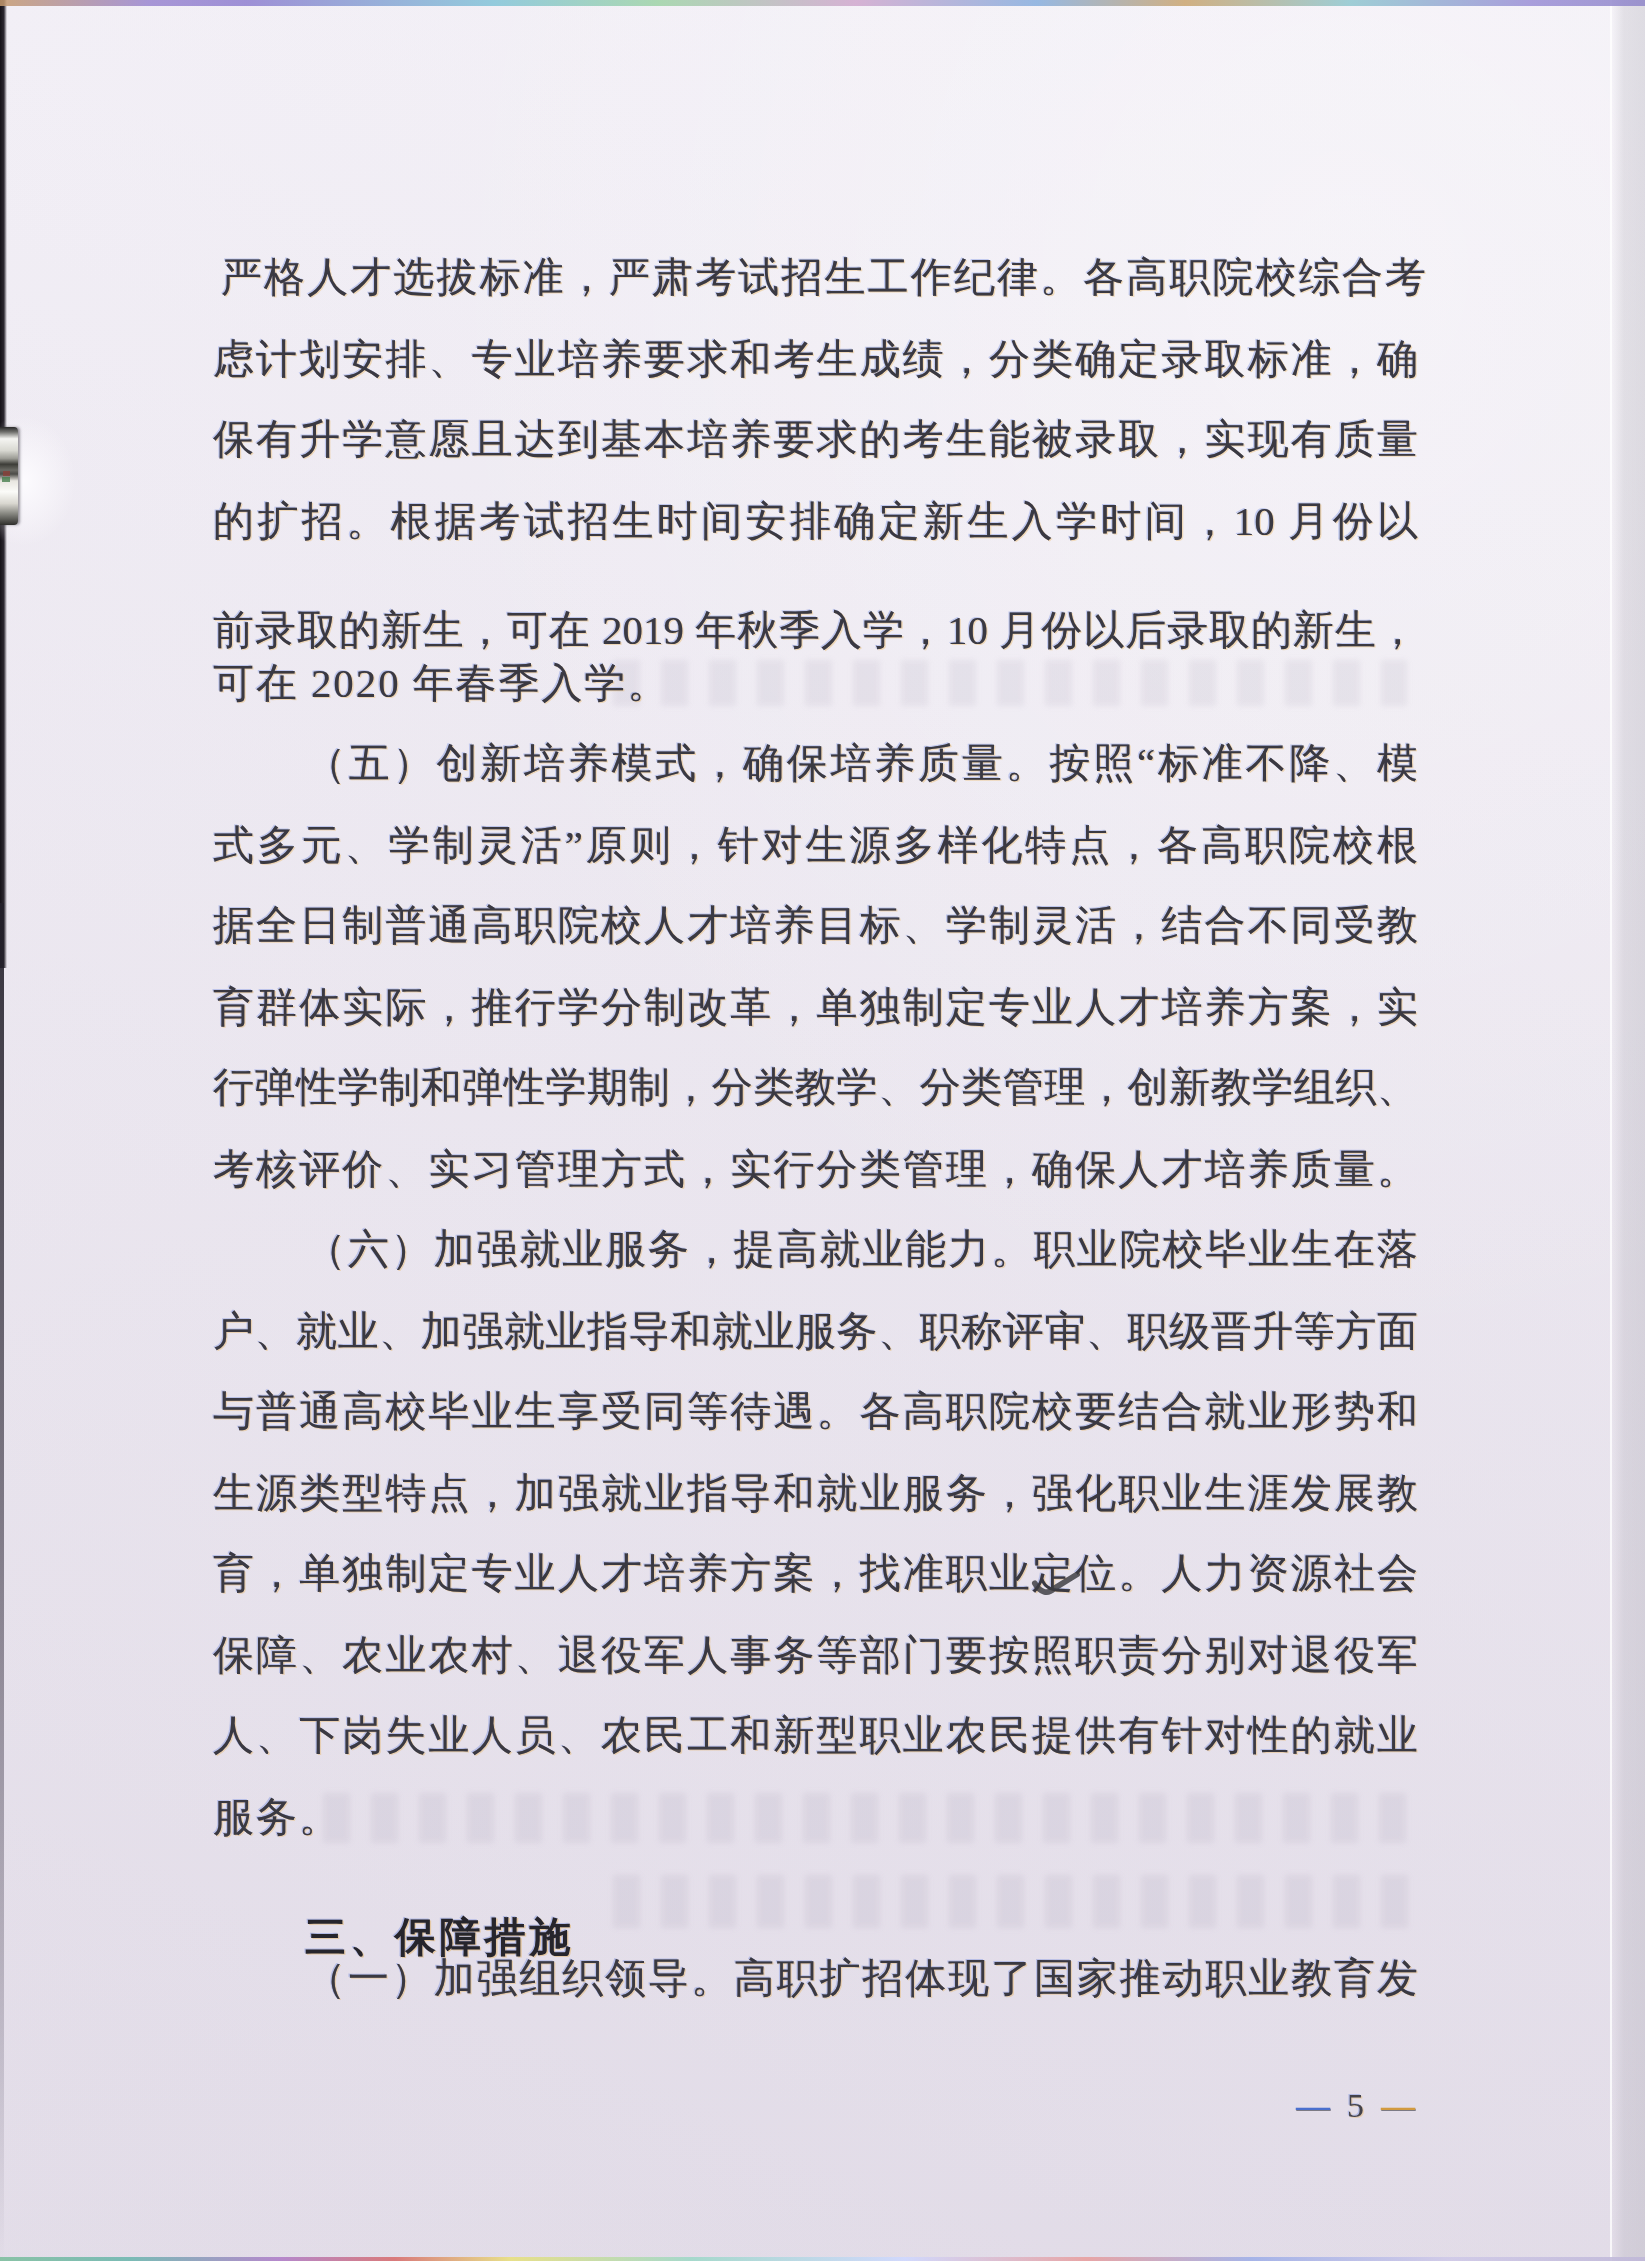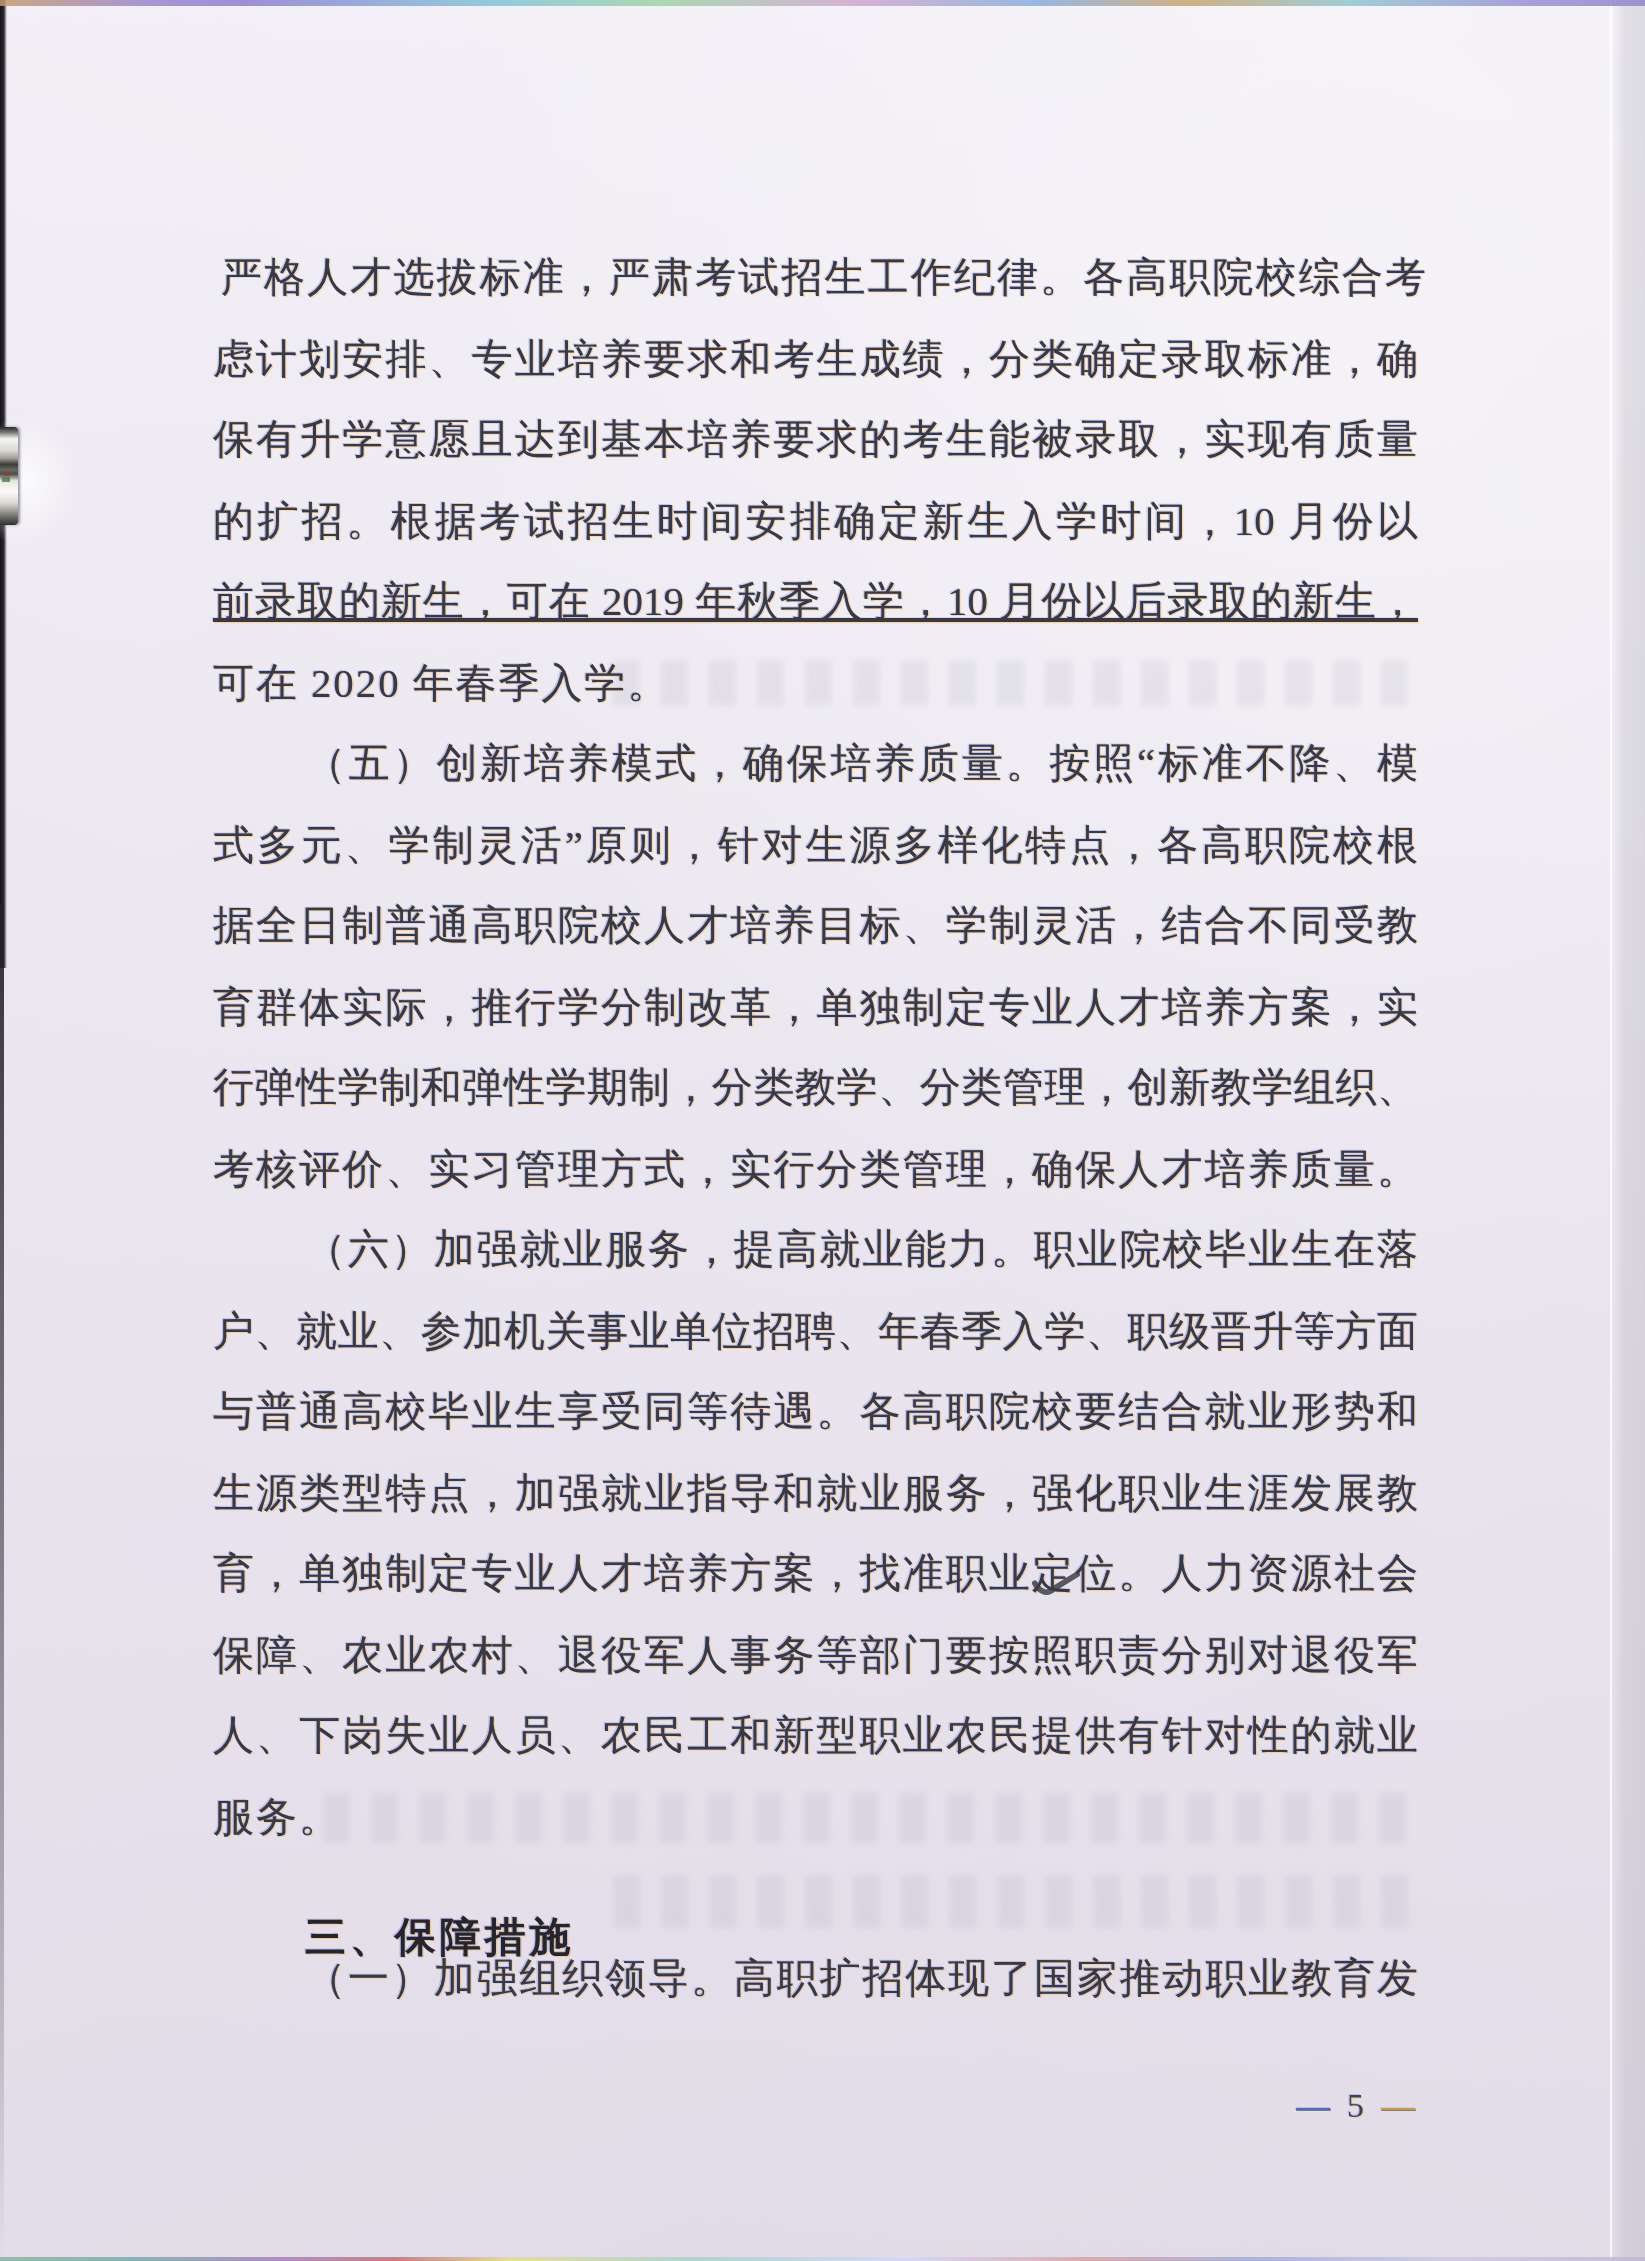--- a/index.html
+++ b/index.html
@@ -118,30 +118,30 @@
 
   <div class="ghost ghost1"></div>
   <div class="ghost ghost2"></div>
   <div class="ghost ghost3"></div>
 
   <div id="document-lines">
       <div class="line justify" style="top: 250px; margin-left: 8px;">严格人才选拔标准，严肃考试招生工作纪律。各高职院校综合考</div>
       <div class="line justify" style="top: 332px;">虑计划安排、专业培养要求和考生成绩，分类确定录取标准，确</div>
       <div class="line justify" style="top: 412px;">保有升学意愿且达到基本培养要求的考生能被录取，实现有质量</div>
       <div class="line justify" style="top: 494px;">的扩招。根据考试招生时间安排确定新生入学时间，10 月份以</div>
-      <div class="line justify" style="top: 574px; text-decoration: underline;">前录取的新生，可在 2019 年秋季入学，10 月份以后录取的新生，</div>
+      <div class="line justify" style="top: 603px;">前录取的新生，可在 2019 年秋季入学，10 月份以后录取的新生，</div>
       <div class="line" style="top: 656px;">可在 2020 年春季入学。</div>
       <div class="line justify indent" style="top: 736px;">（五）创新培养模式，确保培养质量。按照“标准不降、模</div>
       <div class="line justify" style="top: 818px;">式多元、学制灵活”原则，针对生源多样化特点，各高职院校根</div>
       <div class="line justify" style="top: 898px;">据全日制普通高职院校人才培养目标、学制灵活，结合不同受教</div>
       <div class="line justify" style="top: 980px;">育群体实际，推行学分制改革，单独制定专业人才培养方案，实</div>
       <div class="line justify" style="top: 1060px;">行弹性学制和弹性学期制，分类教学、分类管理，创新教学组织、</div>
       <div class="line justify" style="top: 1142px;">考核评价、实习管理方式，实行分类管理，确保人才培养质量。</div>
       <div class="line justify indent" style="top: 1222px;">（六）加强就业服务，提高就业能力。职业院校毕业生在落</div>
-      <div class="line justify" style="top: 1304px;">户、就业、参加机关事业单位招聘、年春季入学、职级晋升等方面</div>
+      <div class="line justify" style="top: 1304px;">户、就业、加强就业指导和就业服务、职称评审、职级晋升等方面</div>
       <div class="line justify" style="top: 1384px;">与普通高校毕业生享受同等待遇。各高职院校要结合就业形势和</div>
       <div class="line justify" style="top: 1466px;">生源类型特点，加强就业指导和就业服务，强化职业生涯发展教</div>
       <div class="line justify" style="top: 1546px;">育，单独制定专业人才培养方案，找准职业定位。人力资源社会</div>
       <div class="line justify" style="top: 1628px;">保障、农业农村、退役军人事务等部门要按照职责分别对退役军</div>
       <div class="line justify" style="top: 1708px;">人、下岗失业人员、农民工和新型职业农民提供有针对性的就业</div>
       <div class="line" style="top: 1790px;">服务。</div>
       <div class="line indent bold" style="top: 1870px;">三、保障措施</div>
       <div class="line justify indent" style="top: 1951px;">（一）加强组织领导。高职扩招体现了国家推动职业教育发</div>
     </div>
 

